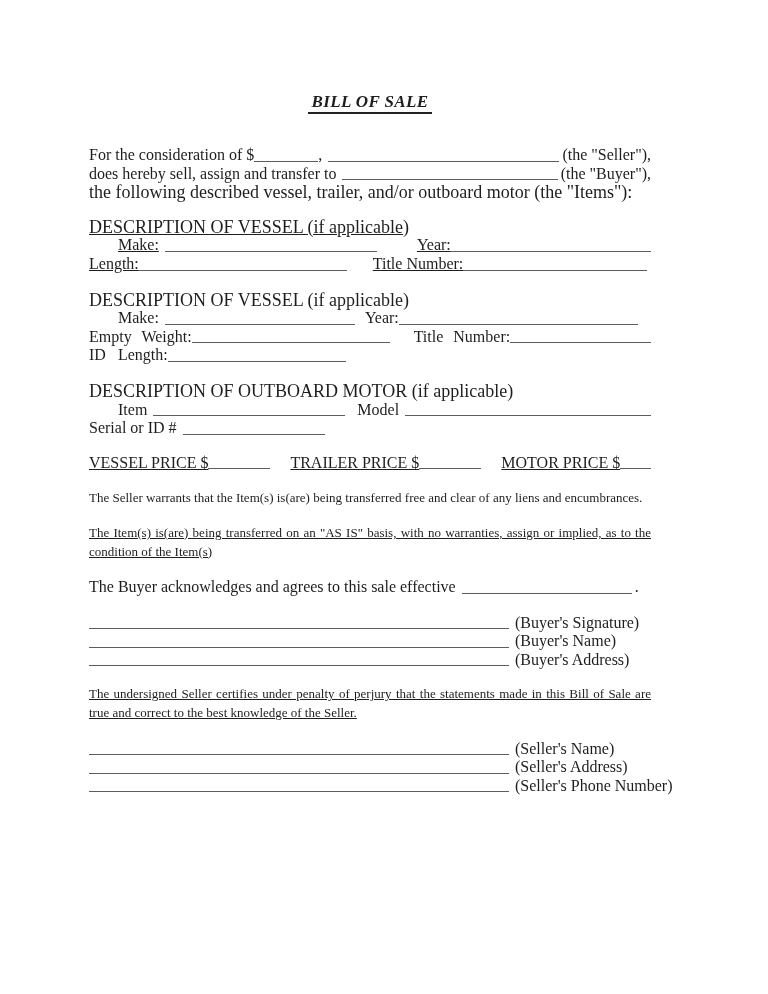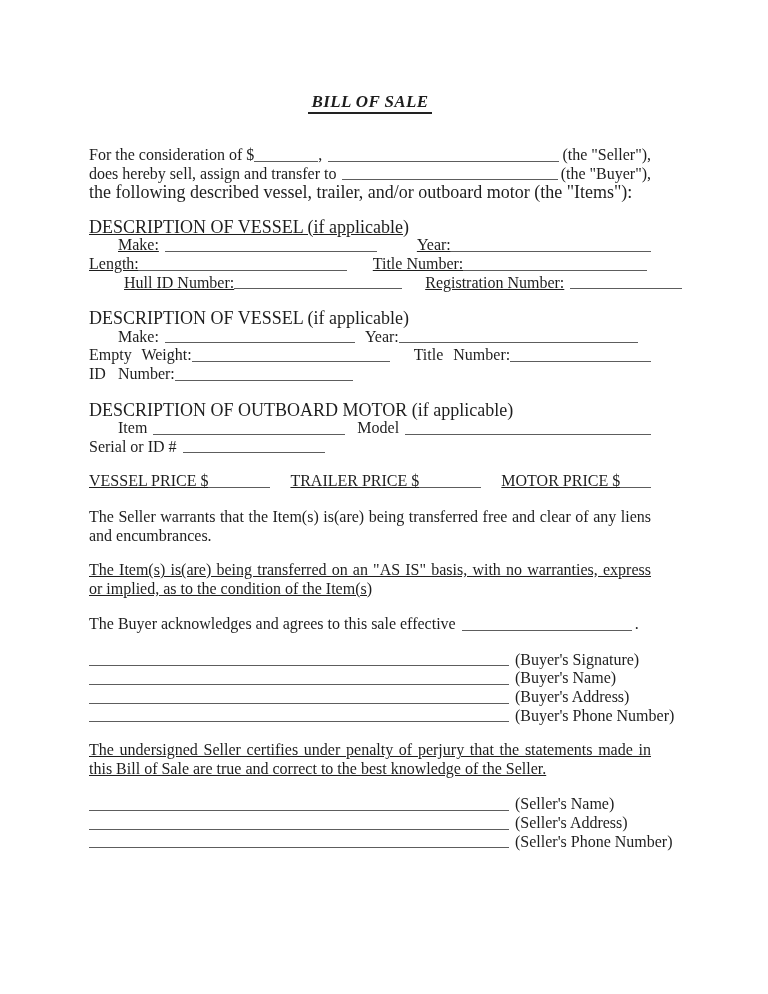--- a/index.html
+++ b/index.html
@@ -20,21 +20,21 @@
   .doc-title { text-align:center; font-size:17px; line-height:20px; font-weight:bold; font-style:italic; letter-spacing:.4px; }
   .doc-title .tspan { border-bottom:2px solid #222; padding:0 3px 1px 3px; }
 
   .body-text { font-size:18px; line-height:18.6px; }
 
   .row { display:flex; align-items:flex-end; font-size:16px; line-height:18.6px; }
   .row > span.lbl { white-space:nowrap; flex:0 0 auto; }
   .f { border-bottom:1px solid #5d5d5d; height:14px; flex:0 0 auto; margin-bottom:3px; }
   .grow { flex:1 1 auto; }
 
-  .para { font-size:16px; line-height:18.6px; text-align:justify; }
+  .para { font-size:13px; line-height:18.6px; text-align:justify; }
 
   .mt34 { margin-top:34px; }
   .mt17 { margin-top:17px; }
   .mt16 { margin-top:16px;text-decoration:underline; }
 
   .ind29 { padding-left:29px; }
   .ind35 { padding-left:35px; }
 
   .ws6 { word-spacing:6px; }
   .ws8 { word-spacing:8px; }
@@ -98,44 +98,38 @@
       <span class="f w212 ml6"></span>
       <span class="lbl ml40">Year:</span>
       <span class="f grow"></span>
     </div>
     <div class="row">
       <span class="lbl">Length:</span>
       <span class="f w208"></span>
       <span class="lbl ml26">Title Number:</span>
       <span class="f w184"></span>
     </div>
-    <div class="row ind35">
-      <span class="lbl">Hull ID Number:</span>
-      <span class="f w168"></span>
-      <span class="lbl ml23">Registration Number:</span>
-      <span class="f w112 ml6"></span>
-    </div>
   </div>
 
   <div class="mt17">
     <div class="body-text">DESCRIPTION OF VESSEL (if applicable)</div>
     <div class="row ind29">
       <span class="lbl">Make:</span>
       <span class="f w190 ml6"></span>
       <span class="lbl ml10">Year:</span>
       <span class="f grow mr13"></span>
     </div>
     <div class="row">
       <span class="lbl ws6">Empty Weight:</span>
       <span class="f w198"></span>
       <span class="lbl ml24 ws6">Title Number:</span>
       <span class="f grow"></span>
     </div>
     <div class="row">
-      <span class="lbl ws8">ID Number:</span>
+      <span class="lbl ws8">ID Length:</span>
       <span class="f w178"></span>
     </div>
   </div>
 
   <div class="mt17">
     <div class="body-text">DESCRIPTION OF OUTBOARD MOTOR (if applicable)</div>
     <div class="row ind29">
       <span class="lbl">Item</span>
       <span class="f w192 ml6"></span>
       <span class="lbl ml12">Model</span>
@@ -151,44 +145,40 @@
     <span class="lbl">VESSEL PRICE $</span>
     <span class="f w62"></span>
     <span class="lbl ml20">TRAILER PRICE $</span>
     <span class="f w62"></span>
     <span class="lbl ml20">MOTOR PRICE $</span>
     <span class="f grow"></span>
   </div>
 
   <div class="para mt17">The Seller warrants that the Item(s) is(are) being transferred free and clear of any liens and encumbrances.</div>
 
-  <div class="para mt16">The Item(s) is(are) being transferred on an "AS IS" basis, with no warranties, express or implied, as to the condition of the Item(s)</div>
+  <div class="para mt16">The Item(s) is(are) being transferred on an "AS IS" basis, with no warranties, assign or implied, as to the condition of the Item(s)</div>
 
   <div class="row mt17">
     <span class="lbl">The Buyer acknowledges and agrees to this sale effective</span>
     <span class="f w170 ml6"></span>
     <span class="lbl ml3">.</span>
   </div>
 
   <div class="mt17">
     <div class="row">
       <span class="f w420 mr6"></span>
       <span class="lbl">(Buyer's Signature)</span>
     </div>
     <div class="row">
       <span class="f w420 mr6"></span>
       <span class="lbl">(Buyer's Name)</span>
     </div>
     <div class="row">
       <span class="f w420 mr6"></span>
       <span class="lbl">(Buyer's Address)</span>
-    </div>
-    <div class="row">
-      <span class="f w420 mr6"></span>
-      <span class="lbl">(Buyer's Phone Number)</span>
     </div>
   </div>
 
   <div class="para mt16">The undersigned Seller certifies under penalty of perjury that the statements made in this Bill of Sale are true and correct to the best knowledge of the Seller.</div>
 
   <div class="mt17">
     <div class="row">
       <span class="f w420 mr6"></span>
       <span class="lbl">(Seller's Name)</span>
     </div>

